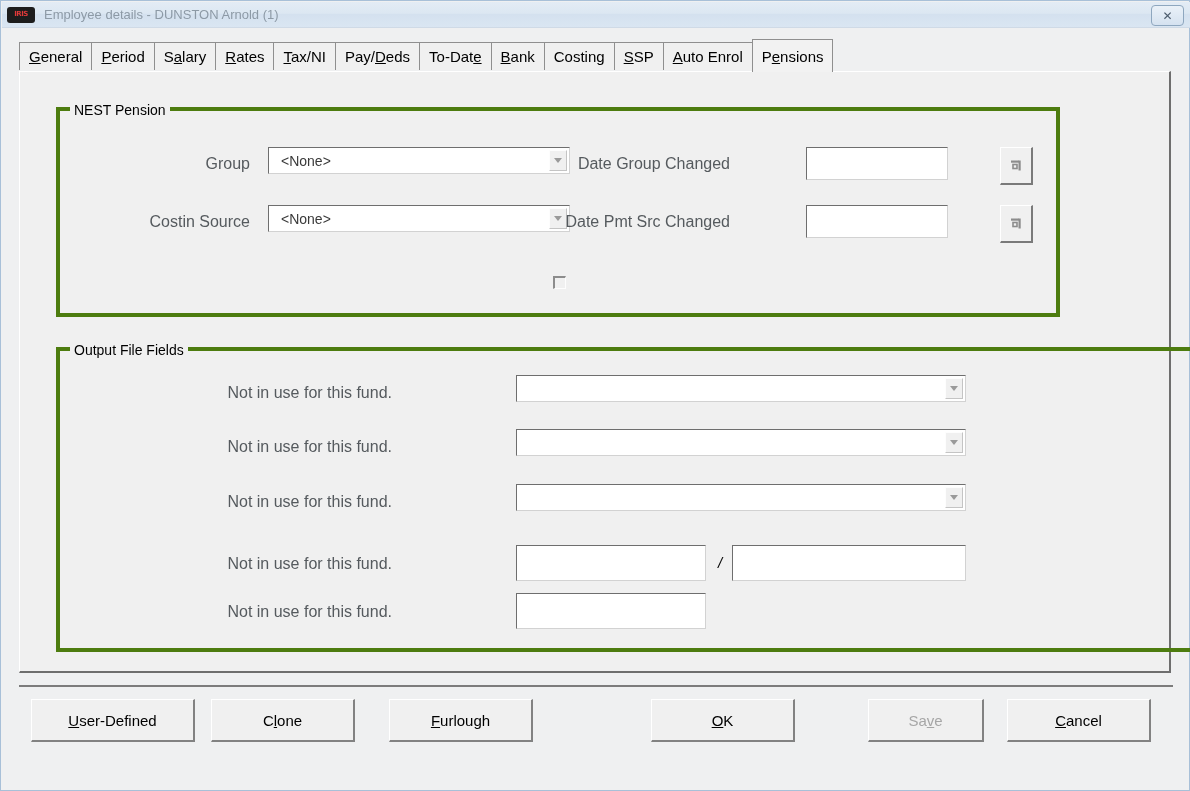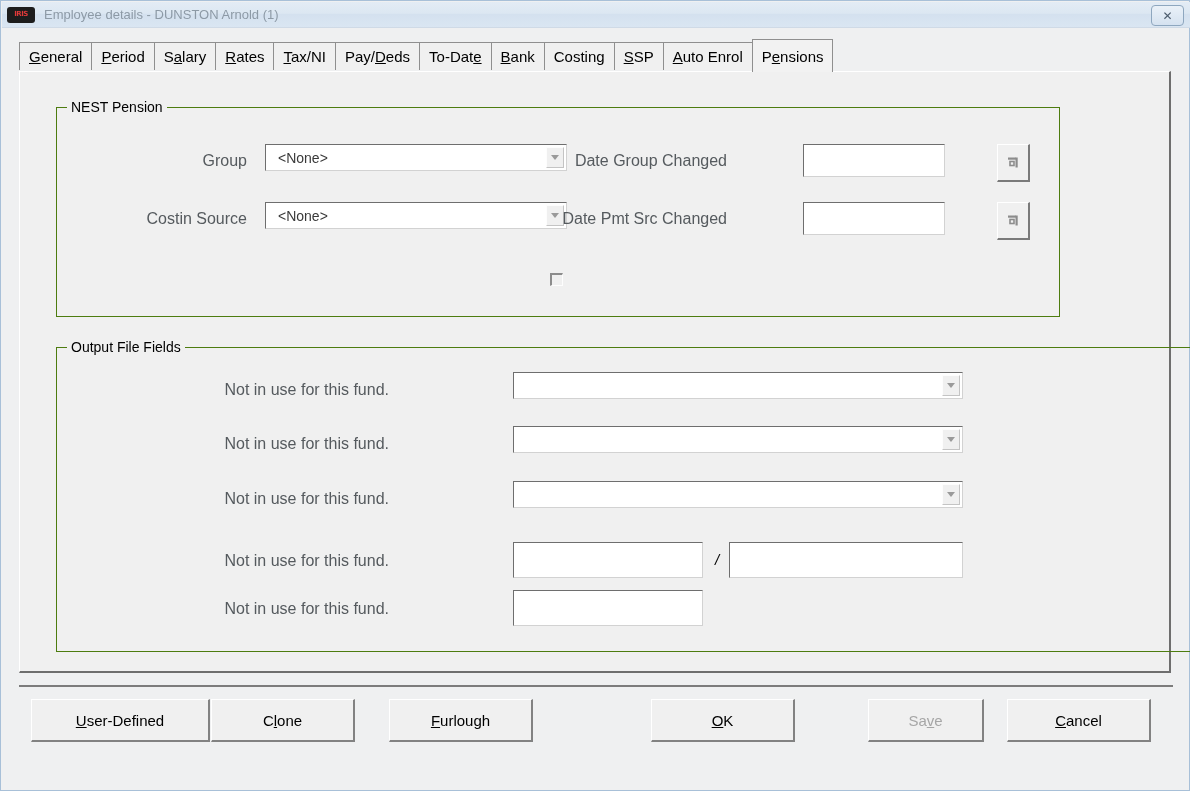--- a/index.html
+++ b/index.html
@@ -133,21 +133,21 @@
     border-right: 2px solid #6e6e6e;
     border-bottom: 2px solid #6e6e6e;
     border-top: 1px solid #ffffff;
     border-left: 1px solid #ffffff;
   }
 
   
   .groupbox {
     position: absolute;
     box-sizing: border-box;
-    border: 1px solid #4d7c0f;
+    border: 4px solid #4d7c0f;
   }
   .groupbox > .gb-title {
     position: absolute;
     top: -9px;
     left: 10px;
     background: #f0f0f0;
     padding: 0 4px;
     font-size: 14px;
     color: #000;
     white-space: nowrap;
@@ -431,21 +431,21 @@
 
       <div class="lbl" style="left:160px; top:252px; width:172px;">Not in use for this fund.</div>
       <input class="tinput" style="left: 456px; top: 242px; width: 190px; height: 36px;" value="">
     </div>
 
   </div>
 
   <div class="hr"></div>
 
   <div class="btnbar" id="btnbar">
-      <div class="btn" style="left: 30px; top: 0px; width: 179px;">
+      <div class="btn" style="left: 30px; top: 0px; width: 164px;">
         <span><u>U</u>ser-Defined</span>
       </div>
       <div class="btn" style="left: 210px; top: 0px; width: 144px;">
         <span>C<u>l</u>one</span>
       </div>
       <div class="btn" style="left: 388px; top: 0px; width: 144px;">
         <span><u>F</u>urlough</span>
       </div>
       <div class="btn" style="left: 650px; top: 0px; width: 144px;">
         <span><u>O</u>K</span>

